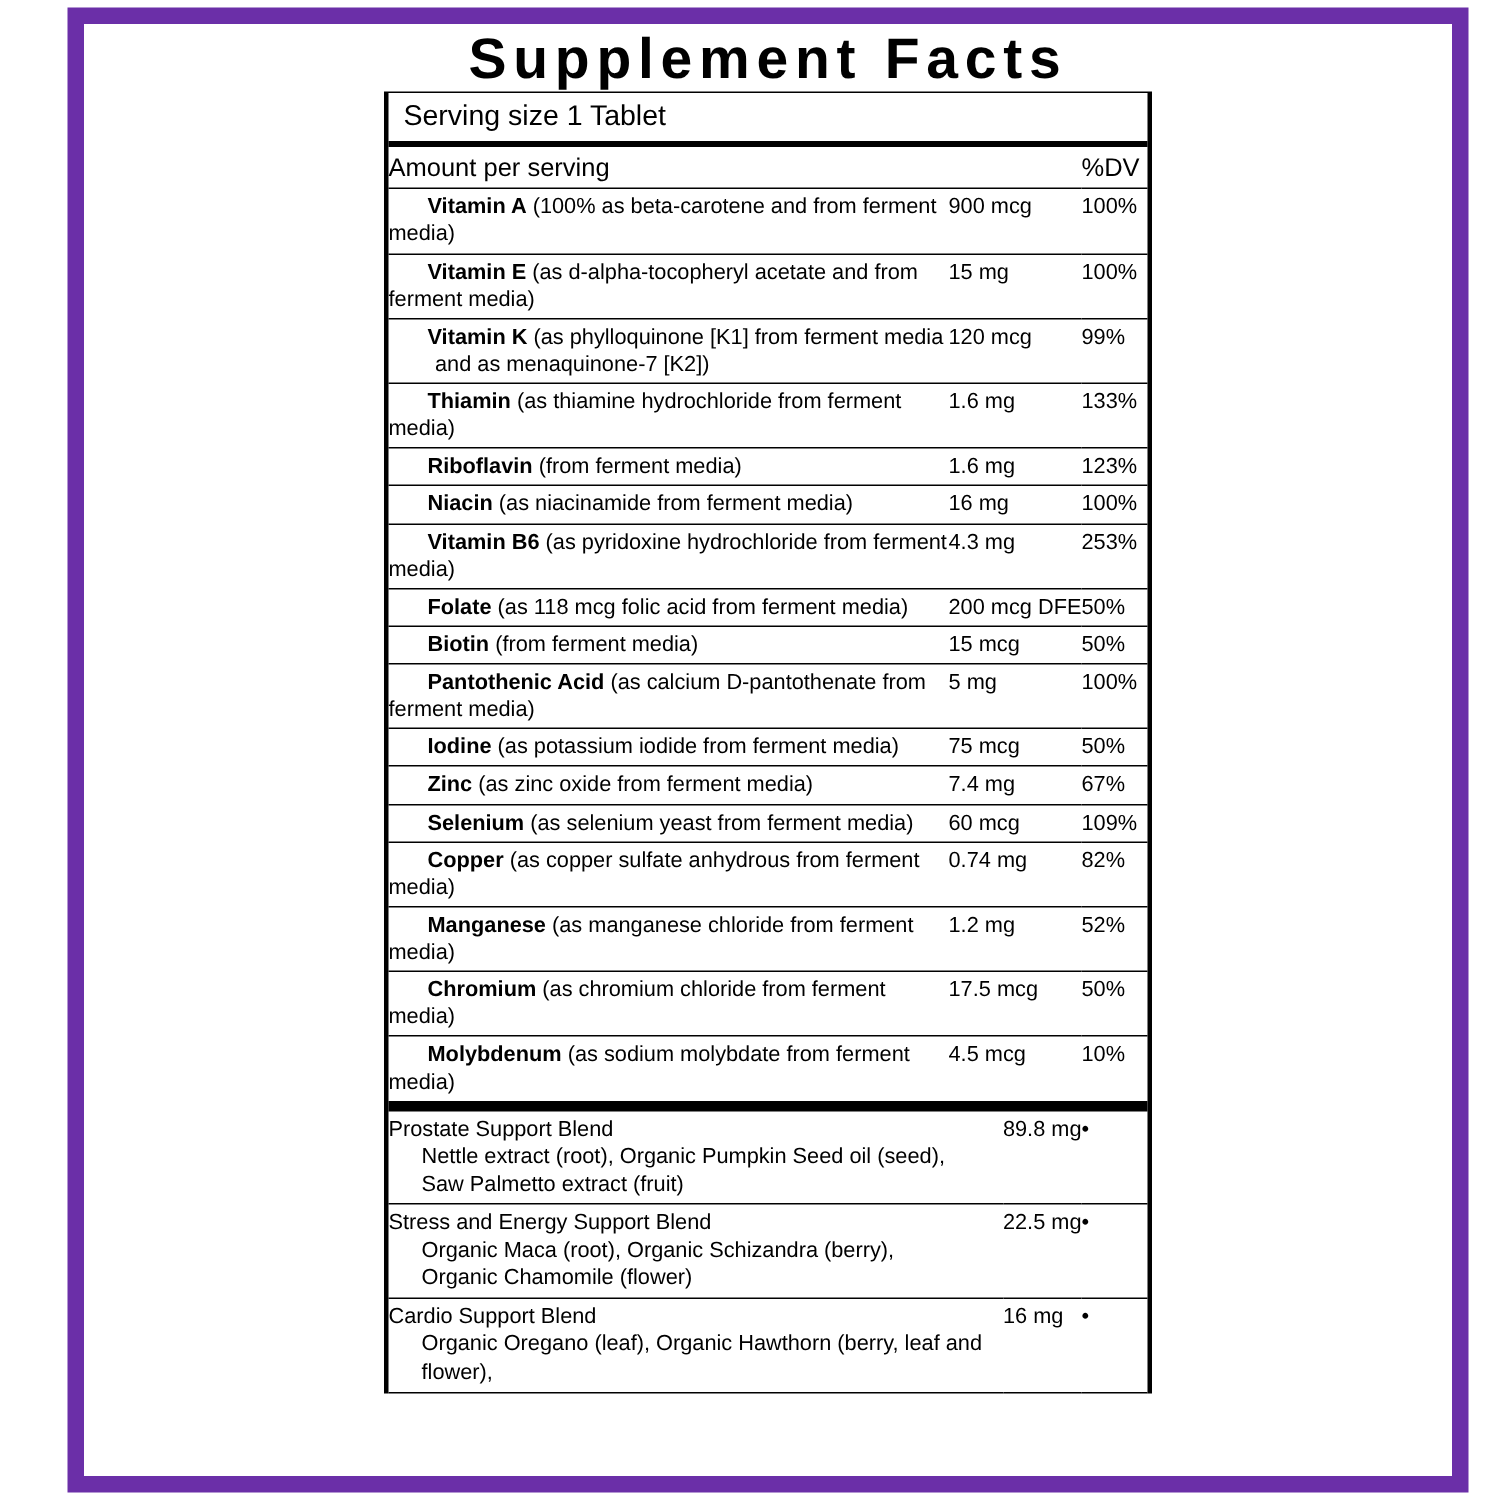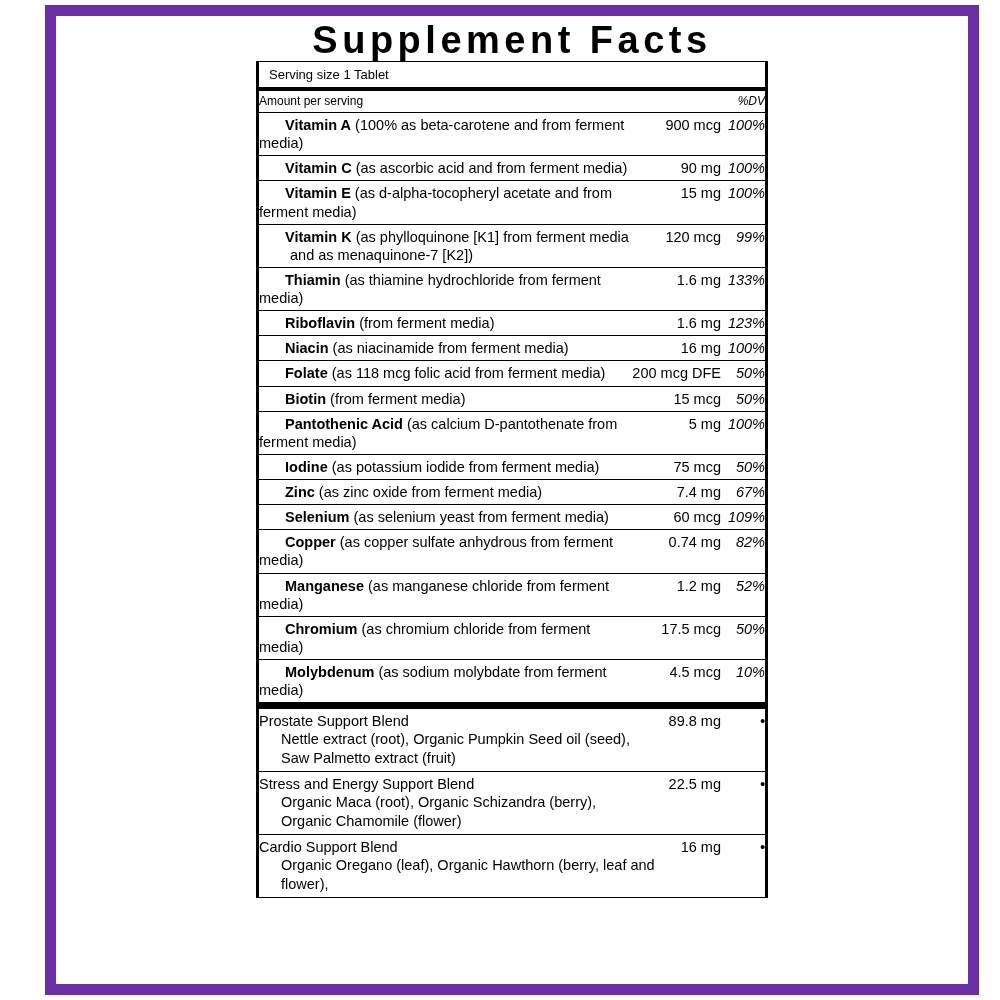--- a/index.html
+++ b/index.html
@@ -42,40 +42,40 @@
     font-family: "Liberation Sans", sans-serif;
   }
   .rule-thick { border-top: 7px solid #000; margin: 0; }
   .rule-med   { border-top: 4px solid #000; margin: 0; }
   .rule-thin  { border-top: 1px solid #000; margin: 0; }
   .side-rules {
     border-left: 3px solid #000;
     border-right: 3px solid #000;
   }
   .serving {
-    font-size: 13px;
+    font-size: 19px;
     padding: 5px 0 5px 10px;
     color: #000;
   }
   table.sf {
     width: 100%;
     border-collapse: collapse;
     font-size: 14.5px;
     color: #000;
   }
   table.sf td {
     padding: 3px 0 3px 0;
     vertical-align: top;
     line-height: 1.25;
   }
   td.nm { padding-left: 10px; }
-  td.amt { text-align: right; white-space: nowrap; padding-right: 9px; }
-  td.dv  { text-align: right; white-space: nowrap; padding-right: 9px; width: 44px; font-style: italic;}
+  td.amt { text-align: left; white-space: nowrap; padding-right: 9px; }
+  td.dv  { white-space: nowrap; padding-right: 9px; width: 44px;}
   .bold { font-weight: bold; margin-left: 26px; }
-  .hdr td { font-size: 12px; padding-top: 4px; padding-bottom: 4px; }
+  .hdr td { font-size: 17px; padding-top: 4px; padding-bottom: 4px; }
   .row-line td { border-bottom: 1px solid #000; }
   .cont { padding-left: 31px; }
   .blend-ing { padding-left: 22px; line-height: 1.3; }
 </style>
 </head>
 <body>
 
 <div id="frame">
   <div class="purple-outer"></div>
 
@@ -100,28 +100,20 @@
 
         <tr class="row-line">
           <td class="nm">
             <span class="bold">Vitamin A</span>
             <span>(100% as beta-carotene and from ferment media)</span>
           </td>
           <td class="amt">900 mcg</td>
           <td class="dv">100%</td>
         </tr>
 
-        <tr class="row-line">
-          <td class="nm">
-            <span class="bold">Vitamin C</span>
-            <span>(as ascorbic acid and from ferment media)</span>
-          </td>
-          <td class="amt">90 mg</td>
-          <td class="dv">100%</td>
-        </tr>
 
 
         <tr class="row-line">
           <td class="nm">
             <span class="bold">Vitamin E</span>
             <span>(as d-alpha-tocopheryl acetate and from ferment media)</span>
           </td>
           <td class="amt">15 mg</td>
           <td class="dv">100%</td>
         </tr>
@@ -156,20 +148,28 @@
 
         <tr class="row-line">
           <td class="nm">
             <span class="bold">Niacin</span>
             <span>(as niacinamide from ferment media)</span>
           </td>
           <td class="amt">16 mg</td>
           <td class="dv">100%</td>
         </tr>
 
+        <tr class="row-line">
+          <td class="nm">
+            <span class="bold">Vitamin B6</span>
+            <span>(as pyridoxine hydrochloride from ferment media)</span>
+          </td>
+          <td class="amt">4.3 mg</td>
+          <td class="dv">253%</td>
+        </tr>
 
         <tr class="row-line">
           <td class="nm">
             <span class="bold">Folate</span>
             <span>(as 118 mcg folic acid from ferment media)</span>
           </td>
           <td class="amt">200 mcg DFE</td>
           <td class="dv">50%</td>
         </tr>
 

